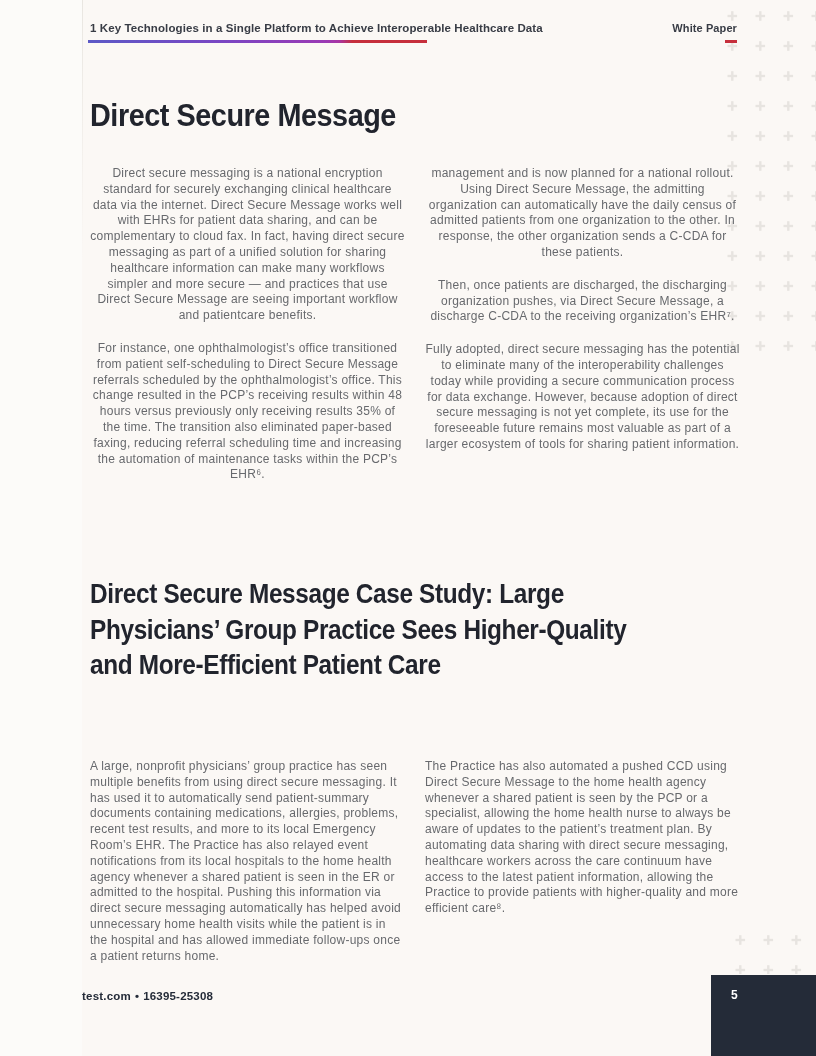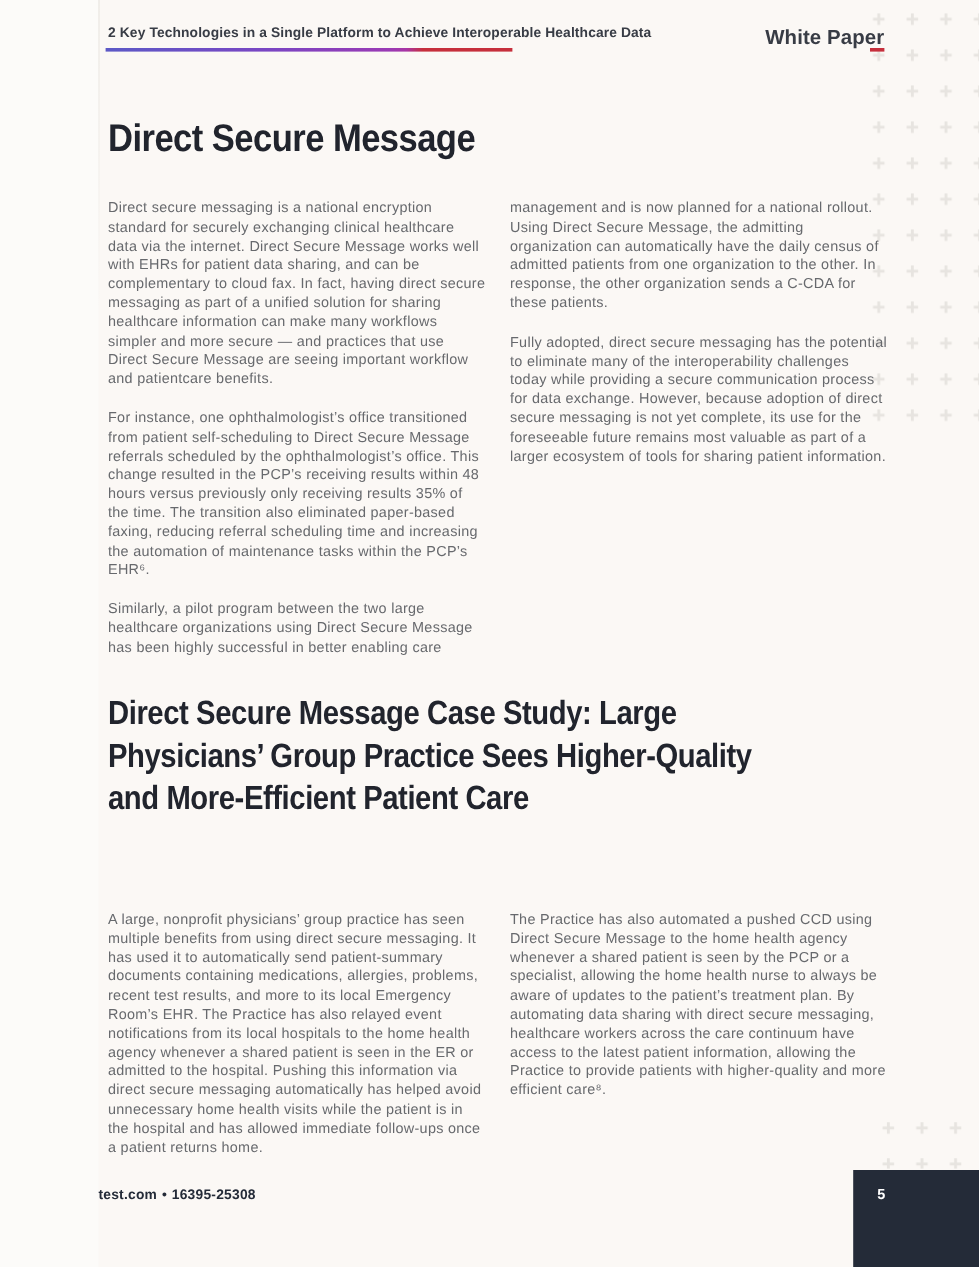--- a/index.html
+++ b/index.html
@@ -27,21 +27,21 @@
   .plus-pattern { position: absolute; }
   .plus-top    { left: 718px; top: 2px;   width: 98px; height: 366px; }
   .plus-bottom { left: 726px; top: 926px; width: 90px; height: 48px; }
 
   .page-header-title {
     position: absolute; left: 90px; top: 22px;
     font-size: 11.5px; font-weight: bold; color: #383c45; letter-spacing: 0.1px;
   }
   .page-header-label {
     position: absolute; right: 79px; top: 22px;
-    font-size: 17px; font-weight: bold; color: #383c45; letter-spacing: 0.1px;
+    font-size: 11px; font-weight: bold; color: #383c45; letter-spacing: 0.1px;
   }
   .header-rule {
     position: absolute; left: 88px; top: 40px; width: 339px; height: 3px;
     background: linear-gradient(90deg, #5c59c6 0%, #7a46c3 40%, #9a3ab4 70%,
                                 #a835a4 74%, #c62f3c 78%, #c62f3c 100%);
   }
   .header-dash {
     position: absolute; right: 79px; top: 40px; width: 12px; height: 3px;
     background: #c62f3c;
   }
@@ -58,21 +58,21 @@
     font-size: 28px; font-weight: bold; color: #21242d;
     letter-spacing: -0.4px; line-height: 35.5px;
     transform: scaleX(0.87); transform-origin: left top;
   }
   .h2-title .h2-line { white-space: nowrap; }
 
   .cols {
     position: absolute; left: 90px; width: 650px;
     display: flex; gap: 20px;
   }
-  .cols-s1 { top: 166px; }
+  .cols-s1 { top: 166px; text-align: center; }
   .cols-s2 { top: 711px; margin-top: 48px; }
   .col { width: 315px; }
   .col p {
     margin: 0 0 17px 0;
     font-size: 12px; line-height: 15.8px; color: #67696d;
     letter-spacing: 0.25px;
   }
 
   .footer-info {
     position: absolute; left: 82px; top: 990px;
@@ -103,35 +103,35 @@
         <rect x="13.1" y="9.2" width="2.4" height="9.6" fill="#e7e4e0"></rect>
       </pattern>
     </defs>
     <rect width="98" height="366" fill="url(#plusTile)"></rect>
   </svg>
 
   <svg class="plus-pattern plus-bottom" xmlns="http://www.w3.org/2000/svg">
     <rect width="90" height="48" fill="url(#plusTile)"></rect>
   </svg>
 
-  <div class="page-header-title">2 Key Technologies in a Single Platform to Achieve Interoperable Healthcare Data</div>
+  <div class="page-header-title">1 Key Technologies in a Single Platform to Achieve Interoperable Healthcare Data</div>
   <div class="page-header-label">White Paper</div>
   <div class="header-rule"></div>
   <div class="header-dash"></div>
 
   <div class="h1-title">Direct Secure Message</div>
 
   <div class="cols cols-s1">
     <div class="col">
       <p>Direct secure messaging is a national encryption standard for securely exchanging clinical healthcare data via the internet. Direct Secure Message works well with EHRs for patient data sharing, and can be complementary to cloud fax. In fact, having direct secure messaging as part of a unified solution for sharing healthcare information can make many workflows simpler and more secure — and practices that use Direct Secure Message are seeing important workflow and patientcare benefits.</p>
       <p>For instance, one ophthalmologist’s office transitioned from patient self-scheduling to Direct Secure Message referrals scheduled by the ophthalmologist’s office. This change resulted in the PCP’s receiving results within 48 hours versus previously only receiving results 35% of the time. The transition also eliminated paper-based faxing, reducing referral scheduling time and increasing the automation of maintenance tasks within the PCP’s EHR⁶.</p>
-      <p>Similarly, a pilot program between the two large healthcare organizations using Direct Secure Message has been highly successful in better enabling care</p>
     </div>
     <div class="col">
       <p>management and is now planned for a national rollout. Using Direct Secure Message, the admitting organization can automatically have the daily census of admitted patients from one organization to the other. In response, the other organization sends a C-CDA for these patients.</p>
+      <p>Then, once patients are discharged, the discharging organization pushes, via Direct Secure Message, a discharge C-CDA to the receiving organization’s EHR⁷.</p>
       <p>Fully adopted, direct secure messaging has the potential to eliminate many of the interoperability challenges today while providing a secure communication process for data exchange. However, because adoption of direct secure messaging is not yet complete, its use for the foreseeable future remains most valuable as part of a larger ecosystem of tools for sharing patient information.</p>
     </div>
   </div>
 
   <div class="h2-title">
     <div class="h2-line">Direct Secure Message Case Study: Large</div>
     <div class="h2-line">Physicians’ Group Practice Sees Higher-Quality</div>
     <div class="h2-line">and More-Efficient Patient Care</div>
   </div>
 

